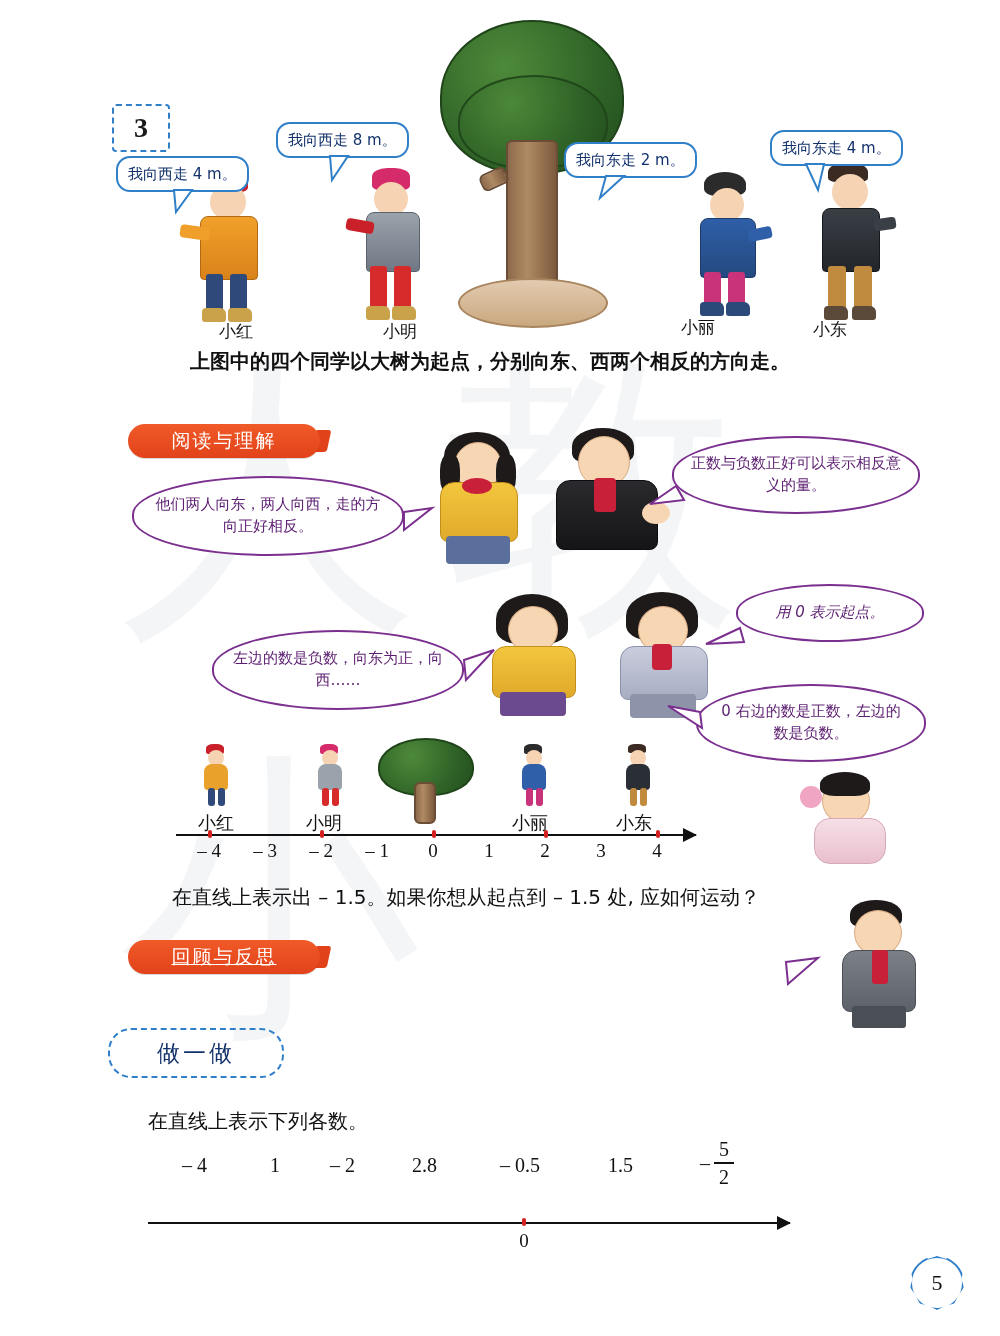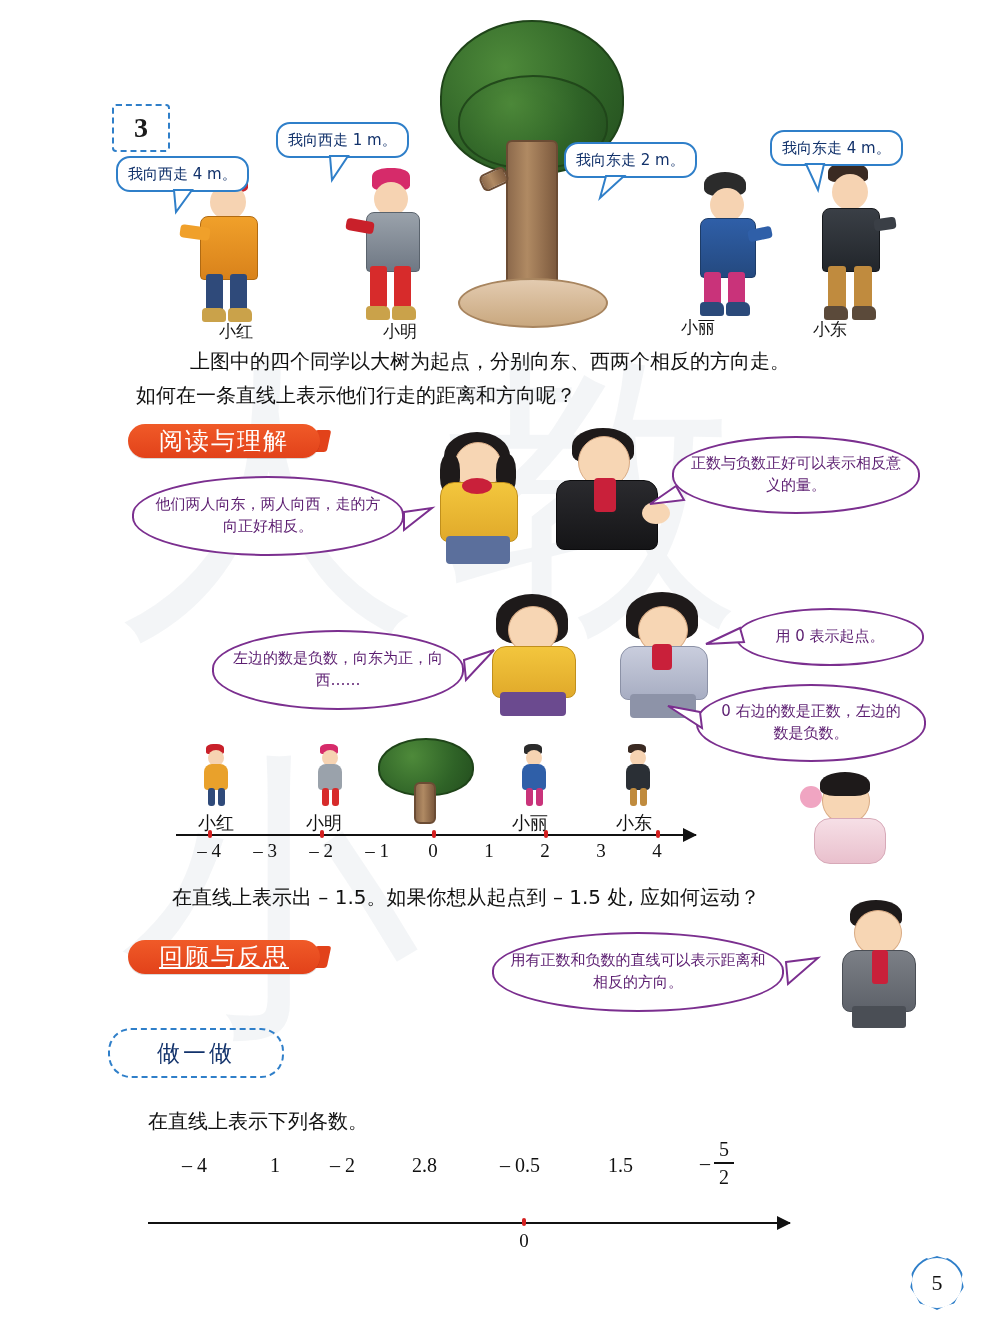--- a/index.html
+++ b/index.html
@@ -48,21 +48,21 @@
     font-size:15px;line-height:1.45;text-align:center;
     display:flex;align-items:center;justify-content:center;
     padding:10px 16px;
     font-family:"DejaVu Sans","Liberation Sans",sans-serif;
   }
 
   
   .banner{
     position:absolute;height:34px;border-radius:17px;
     background:linear-gradient(180deg,#f05a28 0%, #e2421a 100%);
-    color:#fff;font-size:24px;letter-spacing:2px;
+    color:#fff;font-size:19px;letter-spacing:2px;
     display:flex;align-items:center;justify-content:center;
     font-family:"DejaVu Sans","Liberation Sans",sans-serif;
     box-shadow:0 1px 0 rgba(0,0,0,.15);
   }
   .banner::after{
     content:"";position:absolute;right:-9px;top:6px;width:16px;height:22px;
     background:#e2421a;border-radius:3px;transform:skewX(-12deg);z-index:-1;
   }
 
   
@@ -200,33 +200,32 @@
     <div class="body" style="left:22px;top:46px;width:56px;height:62px;background:linear-gradient(180deg,#3a3f46,#22262b);border:1px solid #15181c;"></div>
     <div class="arm" style="left:74px;top:56px;width:22px;height:12px;background:#3a3f46;transform:rotate(-8deg);"></div>
     <div class="leg" style="left:28px;top:104px;width:18px;height:44px;background:#c08b3e;"></div>
     <div class="leg" style="left:54px;top:104px;width:18px;height:44px;background:#c08b3e;"></div>
     <div class="shoe" style="left:24px;top:144px;width:24px;height:14px;background:#5b4a3a;"></div>
     <div class="shoe" style="left:52px;top:144px;width:24px;height:14px;background:#5b4a3a;"></div>
     <div class="name" style="top:156px;left:-10px;transform:none;">小东</div>
   </div>
 
   <div class="bubble" style="left:116px;top:156px;">我向西走 4 m。</div>
-  <div class="bubble" style="left:276px;top:122px;">我向西走 1 m。</div>
+  <div class="bubble" style="left:276px;top:122px;">我向西走 8 m。</div>
   <div class="bubble" style="left:564px;top:142px;">我向东走 2 m。</div>
   <div class="bubble" style="left:770px;top:130px;">我向东走 4 m。</div>
 
   <svg class="abs" style="left:0;top:0;width:1000px;height:340px;pointer-events:none;">
     <polygon points="174,190 192,190 176,212" fill="#fff" stroke="#2f7fc9" stroke-width="2"></polygon>
     <polygon points="330,156 348,156 332,180" fill="#fff" stroke="#2f7fc9" stroke-width="2"></polygon>
     <polygon points="606,176 624,176 600,198" fill="#fff" stroke="#2f7fc9" stroke-width="2"></polygon>
     <polygon points="806,164 824,164 818,190" fill="#fff" stroke="#2f7fc9" stroke-width="2"></polygon>
   </svg>
 
-  <div class="ptext" style="left:190px;top:344px;">上图中的四个同学以大树为起点，分别向东、西两个相反的方向走。</div>
-  <div class="ptext" style="left:136px;top:378px;">如何在一条直线上表示他们行走的距离和方向呢？</div>
+  <div class="ptext" style="left:190px;top:344px;font-weight:bold;">上图中的四个同学以大树为起点，分别向东、西两个相反的方向走。</div>
 
   <div class="banner" style="left:128px;top:424px;width:192px;">阅读与理解</div>
 
   <div class="person" style="left:424px;top:432px;width:110px;height:132px;">
     <div class="hair" style="left:20px;top:0;width:66px;height:48px;"></div>
     <div class="head" style="left:30px;top:10px;width:46px;height:46px;"></div>
     <div class="hair" style="left:16px;top:22px;width:20px;height:40px;border-radius:40%;"></div>
     <div class="hair" style="left:72px;top:22px;width:20px;height:40px;border-radius:40%;"></div>
     <div class="torso" style="left:16px;top:50px;width:76px;height:58px;background:linear-gradient(180deg,#f3c63d,#e0a92a);border:1px solid #c08f1c;"></div>
     <div class="collar" style="left:38px;top:46px;width:30px;height:16px;background:#c9203a;"></div>
@@ -258,21 +257,21 @@
 
   <div class="person" style="left:608px;top:592px;width:112px;height:126px;">
     <div class="hair" style="left:18px;top:0;width:72px;height:48px;"></div>
     <div class="head" style="left:30px;top:14px;width:48px;height:46px;"></div>
     <div class="torso" style="left:12px;top:54px;width:86px;height:52px;background:linear-gradient(180deg,#c9cddd,#a7adc2);border:1px solid #8b91a6;"></div>
     <div class="collar" style="left:44px;top:52px;width:20px;height:26px;background:#c9203a;border-radius:4px;"></div>
     <div class="torso" style="left:22px;top:102px;width:66px;height:24px;background:#8d93a8;border-radius:4px;"></div>
   </div>
 
   <div class="bubble-p" style="left:212px;top:630px;width:252px;height:80px;">左边的数是负数，向东为正，向西……</div>
-  <div class="bubble-p" style="left:736px;top:608px;width:188px;height:58px;">用 0 表示起点。</div>
+  <div class="bubble-p" style="left:736px;top:584px;width:188px;height:58px;font-style:italic;">用 0 表示起点。</div>
   <div class="bubble-p" style="left:696px;top:684px;width:230px;height:78px;">0 右边的数是正数，左边的数是负数。</div>
   <svg class="abs" style="left:0;top:0;width:1000px;height:800px;pointer-events:none;">
     <polygon points="464,660 494,650 466,680" fill="#fff" stroke="#7b2f8f" stroke-width="2"></polygon>
     <polygon points="740,628 706,644 744,642" fill="#fff" stroke="#7b2f8f" stroke-width="2"></polygon>
     <polygon points="700,712 668,706 702,728" fill="#fff" stroke="#7b2f8f" stroke-width="2"></polygon>
   </svg>
 
   <div class="kid" style="left:198px;top:744px;width:36px;height:70px;">
     <div class="hat" style="left:8px;top:0;width:18px;height:10px;background:#c9202a;"></div>
     <div class="head" style="left:10px;top:6px;width:16px;height:16px;"></div>
@@ -341,21 +340,20 @@
 
   <div class="person" style="left:832px;top:900px;width:96px;height:128px;">
     <div class="hair" style="left:18px;top:0;width:52px;height:28px;"></div>
     <div class="head" style="left:22px;top:10px;width:46px;height:44px;"></div>
     <div class="torso" style="left:10px;top:50px;width:72px;height:60px;background:linear-gradient(180deg,#7b7f86,#5d6169);border:1px solid #4a4e55;"></div>
     <div class="collar" style="left:40px;top:50px;width:16px;height:34px;background:#c9203a;border-radius:3px;"></div>
     <div class="torso" style="left:20px;top:106px;width:54px;height:22px;background:#4a4e55;border-radius:3px;"></div>
   </div>
 
   <div class="banner" style="left:128px;top:940px;width:192px;text-decoration:underline;">回顾与反思</div>
-  <div class="bubble-p" style="left:492px;top:932px;width:292px;height:80px;">用有正数和负数的直线可以表示距离和相反的方向。</div>
   <svg class="abs" style="left:0;top:0;width:1000px;height:1050px;pointer-events:none;">
     <polygon points="786,962 818,958 788,984" fill="#fff" stroke="#7b2f8f" stroke-width="2"></polygon>
   </svg>
 
   <div class="do-oval">做一做</div>
   <div class="ptext" style="left:148px;top:1104px;">在直线上表示下列各数。</div>
 
   <div class="ptext" style="left:182px;top:1148px;font-family:'Liberation Serif',serif;">– 4</div>
   <div class="ptext" style="left:270px;top:1148px;font-family:'Liberation Serif',serif;">1</div>
   <div class="ptext" style="left:330px;top:1148px;font-family:'Liberation Serif',serif;">– 2</div>

